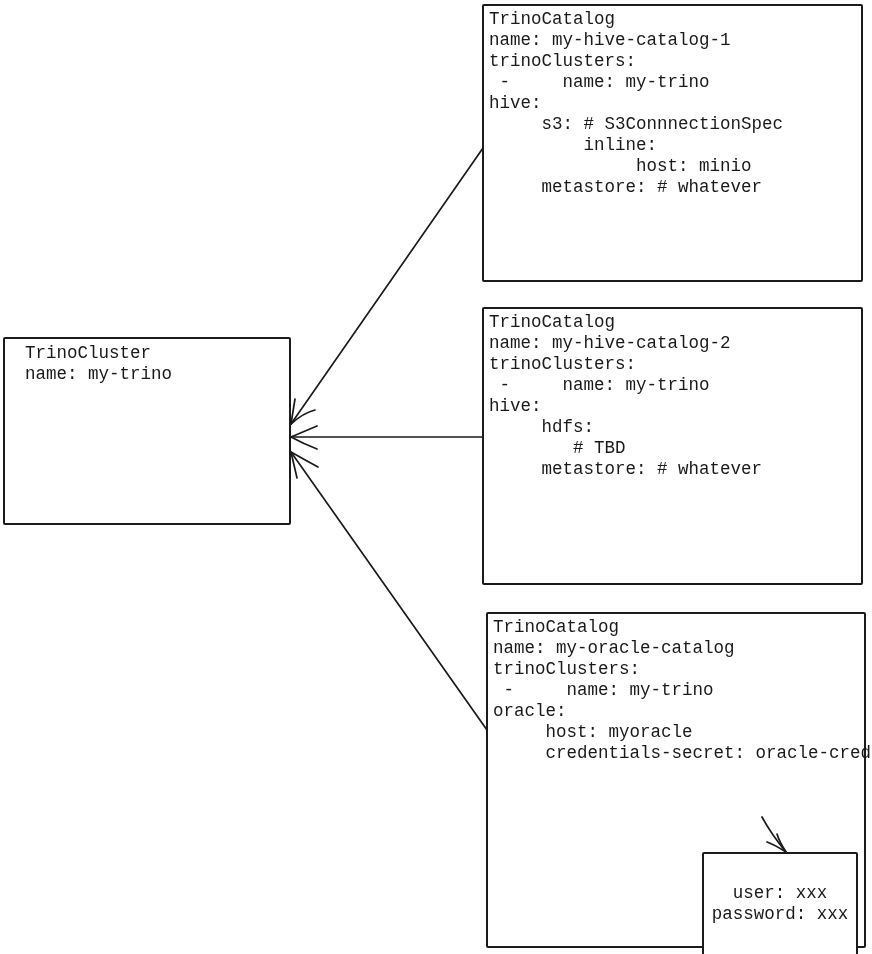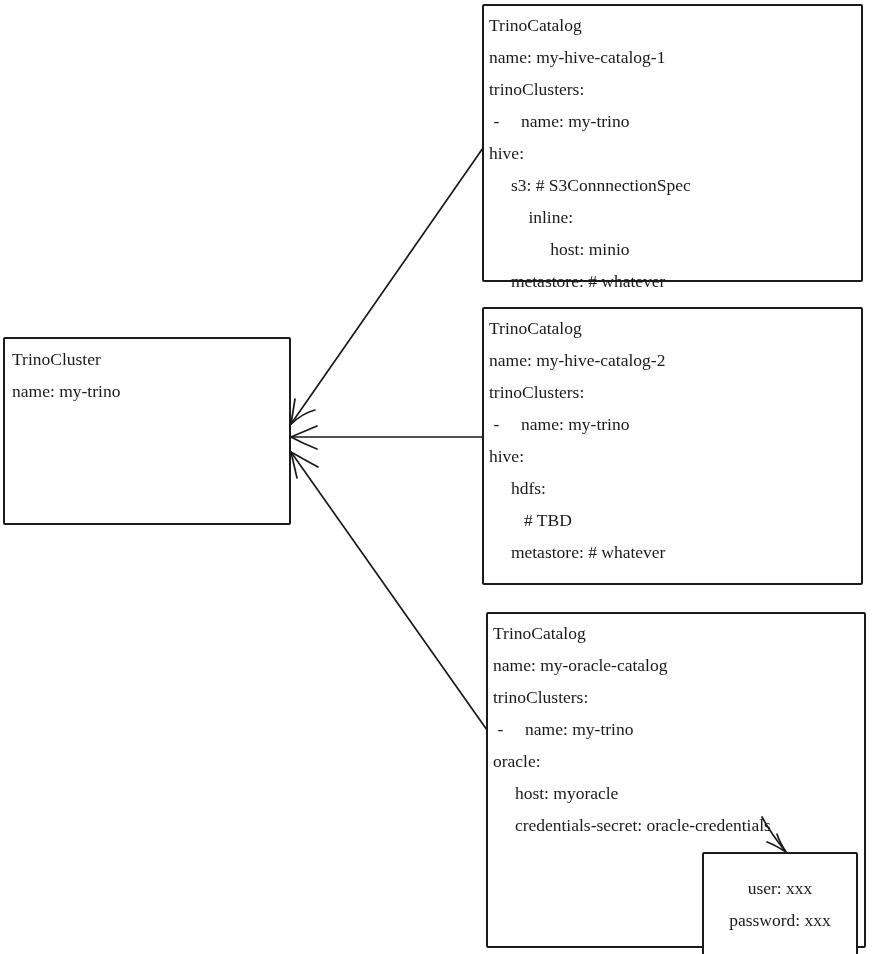--- a/index.html
+++ b/index.html
@@ -29,27 +29,27 @@
     position: absolute;
     box-sizing: border-box;
     background: #ffffff;
     border: 2px solid #1b1b1b;
     border-radius: 2px;
     z-index: 2;
   }
   .boxtext {
     margin: 0;
     padding: 3px 5px;
-    font-family: Liberation Serif, serif;
+    font-family: Liberation Mono, monospace;
     font-size: 17.5px;
-    line-height: 32px;
+    line-height: 21px;
     white-space: pre;
     color: #1a1a1a;
   }
-  .cluster-box   { left: 3px;   top: 337px; width: 288px; height: 188px; }
+  .cluster-box   { left: 3px;   top: 337px; width: 288px; height: 188px; padding-left: 13px; }
   .catalog-box-1 { left: 482px; top: 4px;   width: 381px; height: 278px; }
   .catalog-box-2 { left: 482px; top: 307px; width: 381px; height: 278px; }
   .catalog-box-3 { left: 486px; top: 612px; width: 380px; height: 336px; }
   .secret-box {
     left: 702px; top: 852px; width: 156px; height: 104px;
     display: flex;
     align-items: center;
     justify-content: center;
     z-index: 4;
   }

